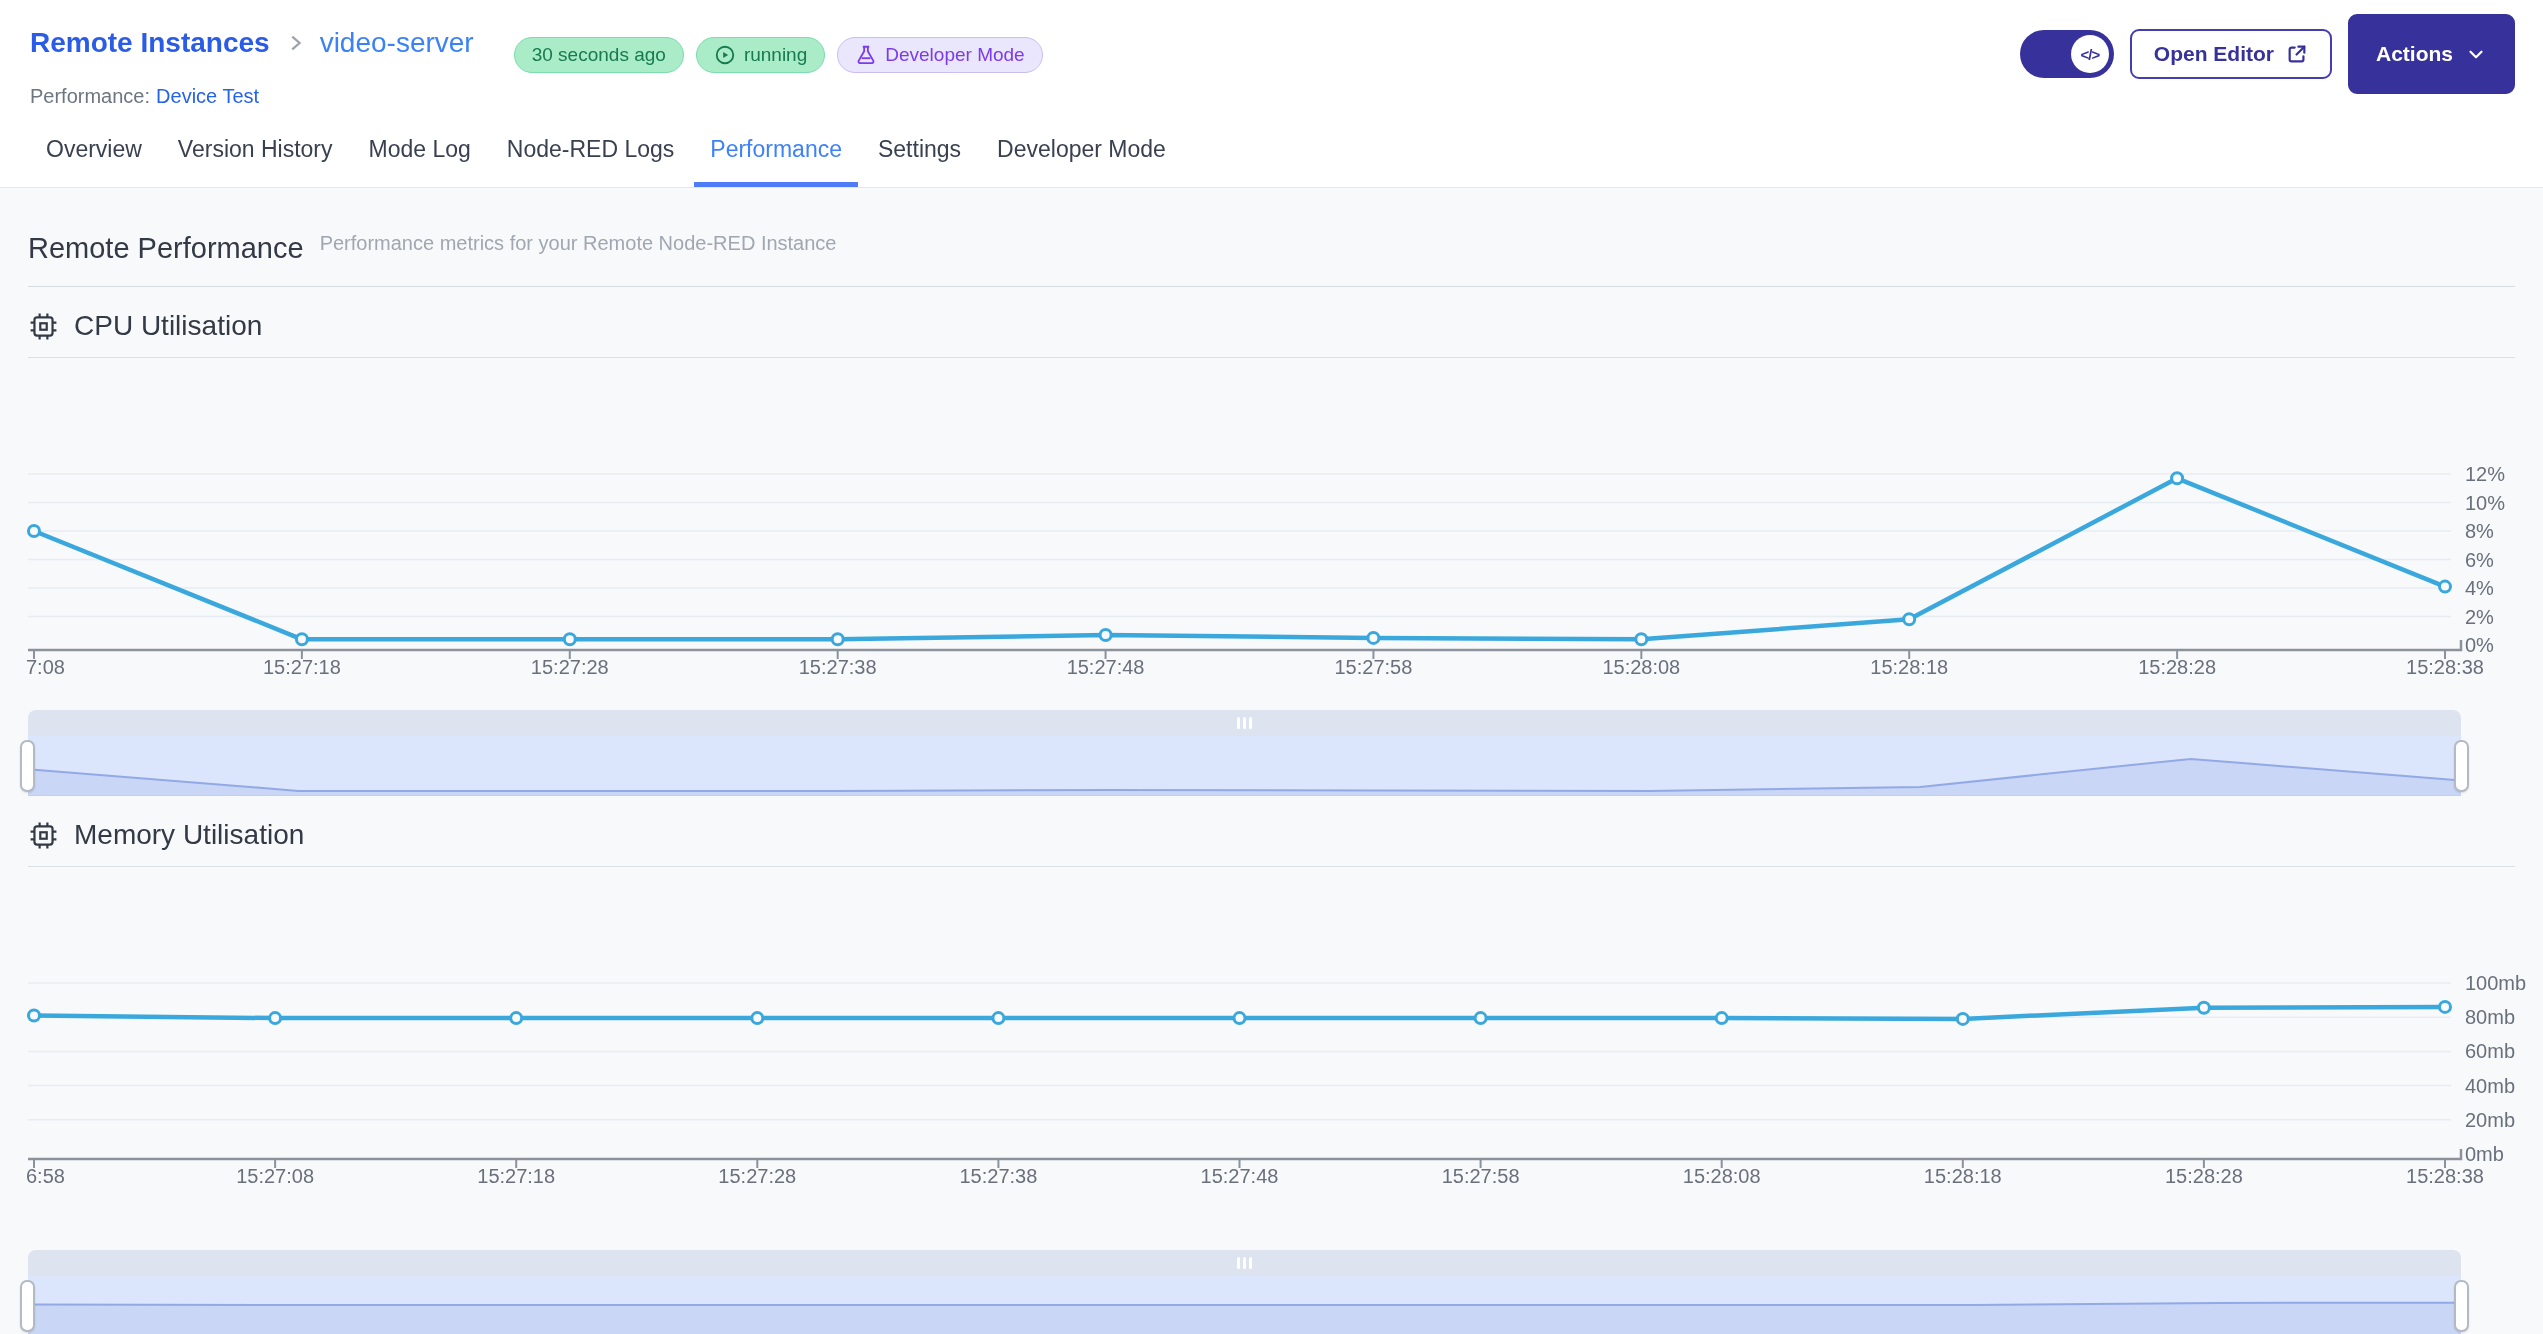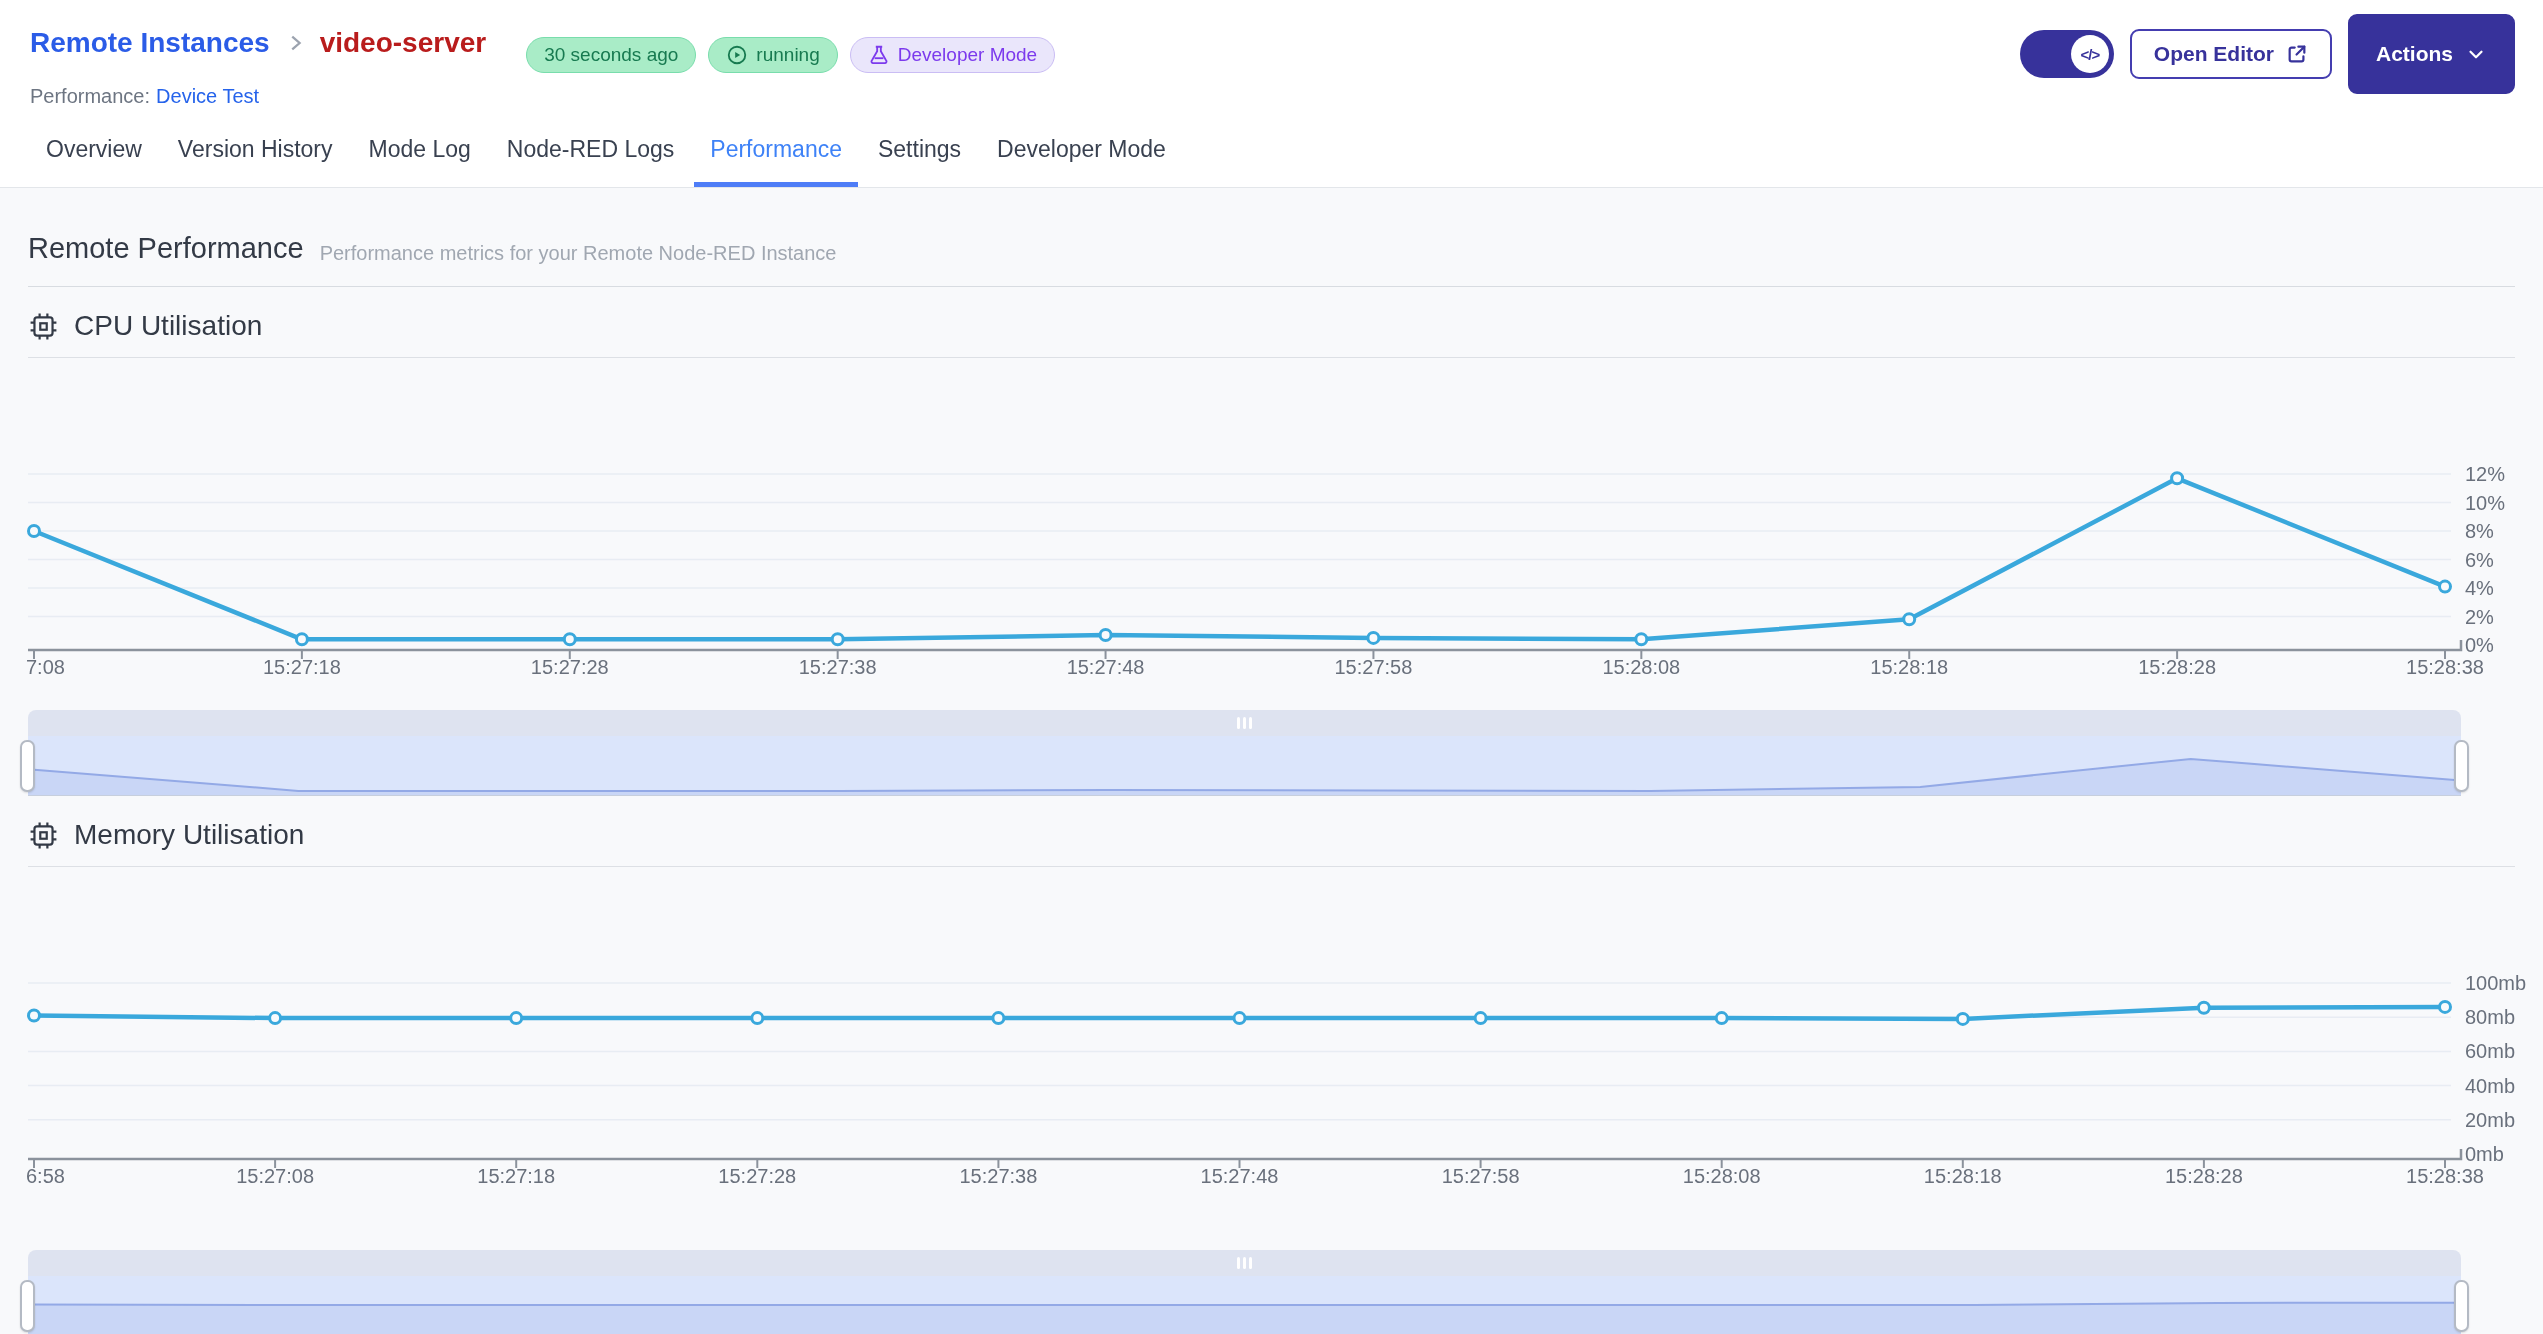--- a/index.html
+++ b/index.html
@@ -8,21 +8,21 @@
     width:2543px; height:1334px; overflow:hidden;
     font-family:"Liberation Sans", sans-serif;
     background:#ffffff; color:#323a46;
   }
   
   .top-header { display:flex; justify-content:space-between; align-items:flex-start;
     padding:12px 28px 8px 30px; background:#fff; }
   .bc-row { display:flex; align-items:center; gap:14px; }
   .bc-root { font-size:28px; font-weight:bold; color:#2b5ce7; text-decoration:none; cursor:pointer; }
   .bc-sep { width:22px; height:26px; stroke:#9ca3af; stroke-width:2.5; fill:none; }
-  .bc-current { font-size:28px; font-weight:bold; color:#b91c1c; }
+  .bc-current { font-size:28px; font-weight:normal; color:#3b82f6; }
   .badges { display:flex; align-items:center; gap:12px; margin-left:26px; }
   .badge { display:inline-flex; align-items:center; gap:8px; border-radius:999px;
     padding:6px 17px; font-size:19px; white-space:nowrap;margin-top:25px; }
   .badge.green { background:#a9ecc7; border:1.5px solid #79ddac; color:#177a50; }
   .badge.purple { background:#eae6fb; border:1.5px solid #cabdf4; color:#7c3aed; }
   .badge svg { width:22px; height:22px; stroke-width:2; fill:none; stroke:currentColor; }
   .app-row { margin-top:12px; font-size:20px; color:#6d7582; }
   .app-row a { color:#2563eb; text-decoration:none; cursor:pointer; margin-left:6px; }
   .head-right { display:flex; align-items:center; gap:16px; padding-top:2px; }
   .code-toggle { width:94px; height:48px; border-radius:26px; background:#37329b; position:relative; cursor:pointer; }
@@ -34,21 +34,21 @@
   .btn-outline { background:#fff; border:2px solid #443db0; color:#37329b; }
   .btn-solid { background:#37329b; border:2px solid #37329b; color:#fff; padding:26px 26px; }
   .btn svg { width:22px; height:22px; fill:none; stroke:currentColor; stroke-width:2.4; stroke-linecap:round; stroke-linejoin:round; }
   
   .tabs { display:flex; gap:32px; padding:0 44px; background:#fff; border-bottom:1px solid #e3e6ea; }
   .tab { position:relative; padding:20px 2px 24px; font-size:23px; color:#394150; cursor:pointer; white-space:nowrap; }
   .tab.active { color:#3e82f7; }
   .tab.active::after { content:""; position:absolute; left:-14px; right:-14px; bottom:0; height:5px; background:#4e7df7; }
   
   .content { background:#f8f9fb; padding:44px 28px 0 28px; height:1153px; }
-  .page-title-row { display:flex; align-items:flex-end; gap:16px; }
+  .page-title-row { display:flex; align-items:flex-start; gap:16px; }
   .page-title { margin:0; font-size:29px; font-weight:normal; color:#333a46; }
   .subtitle { font-size:20px; color:#a0a7b1; }
   .rule { border:none; border-top:1px solid #d8dce1; margin:21px 0 0 0; }
   .sec-title { display:flex; align-items:center; gap:15px; margin-top:23px; font-size:28px; color:#333a46; }
   .sec-title svg { width:31px; height:31px; fill:none; stroke:#333a46; stroke-width:1.7; }
   .sec-rule { border:none; border-top:1px solid #dde0e5; margin:15px 0 0 0; }
   .chart { margin-top:6px; width:100%; }
   
   .slider { position:relative; margin-top:16px; cursor:pointer; }
   .slider-band { height:26px; background:#dee3f0; border-radius:8px 8px 0 0;

